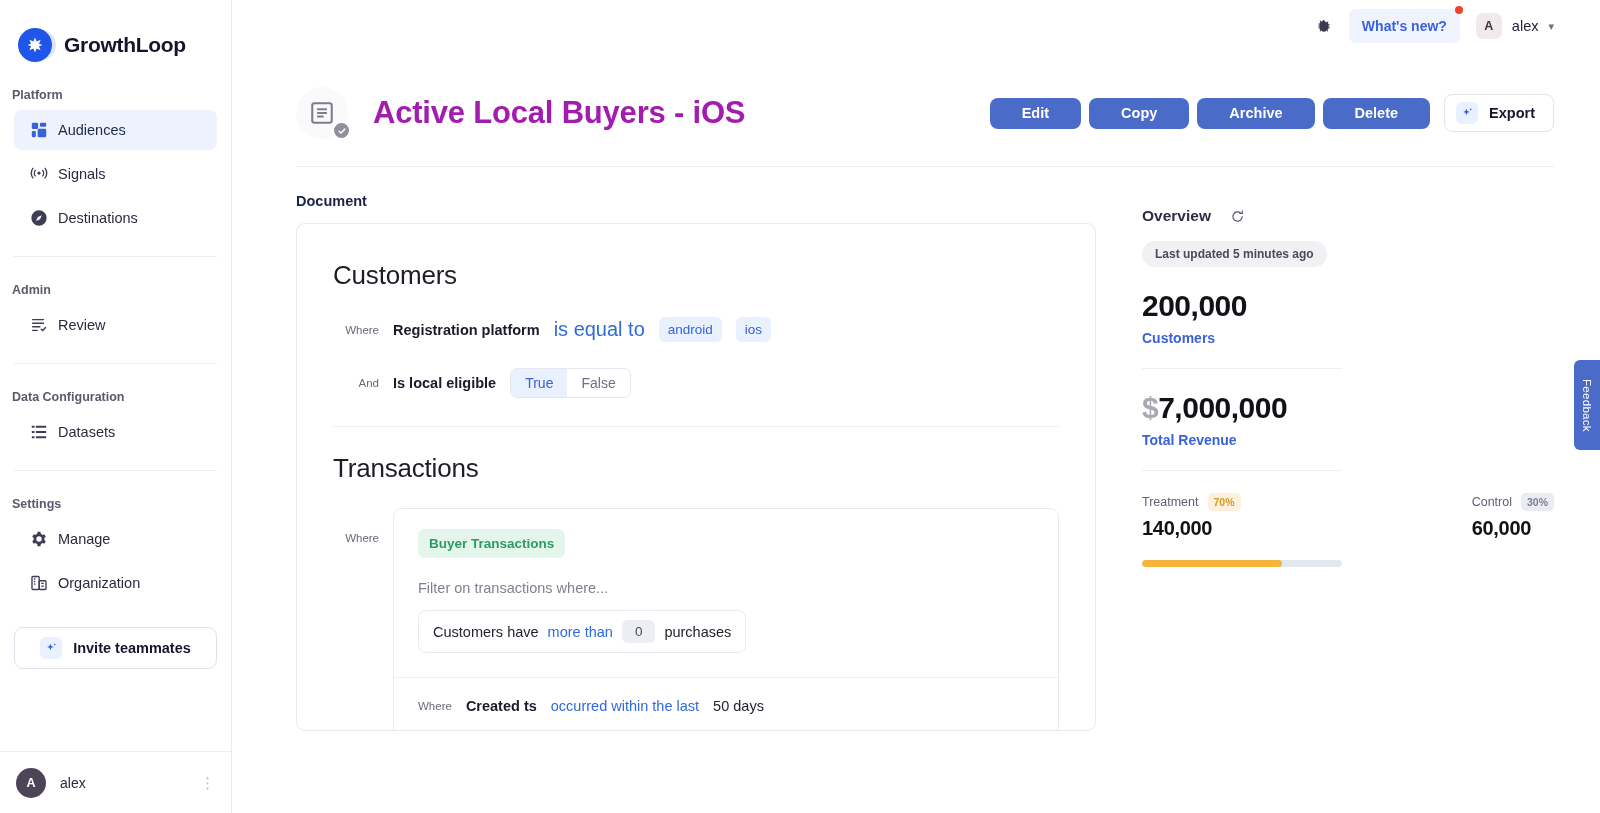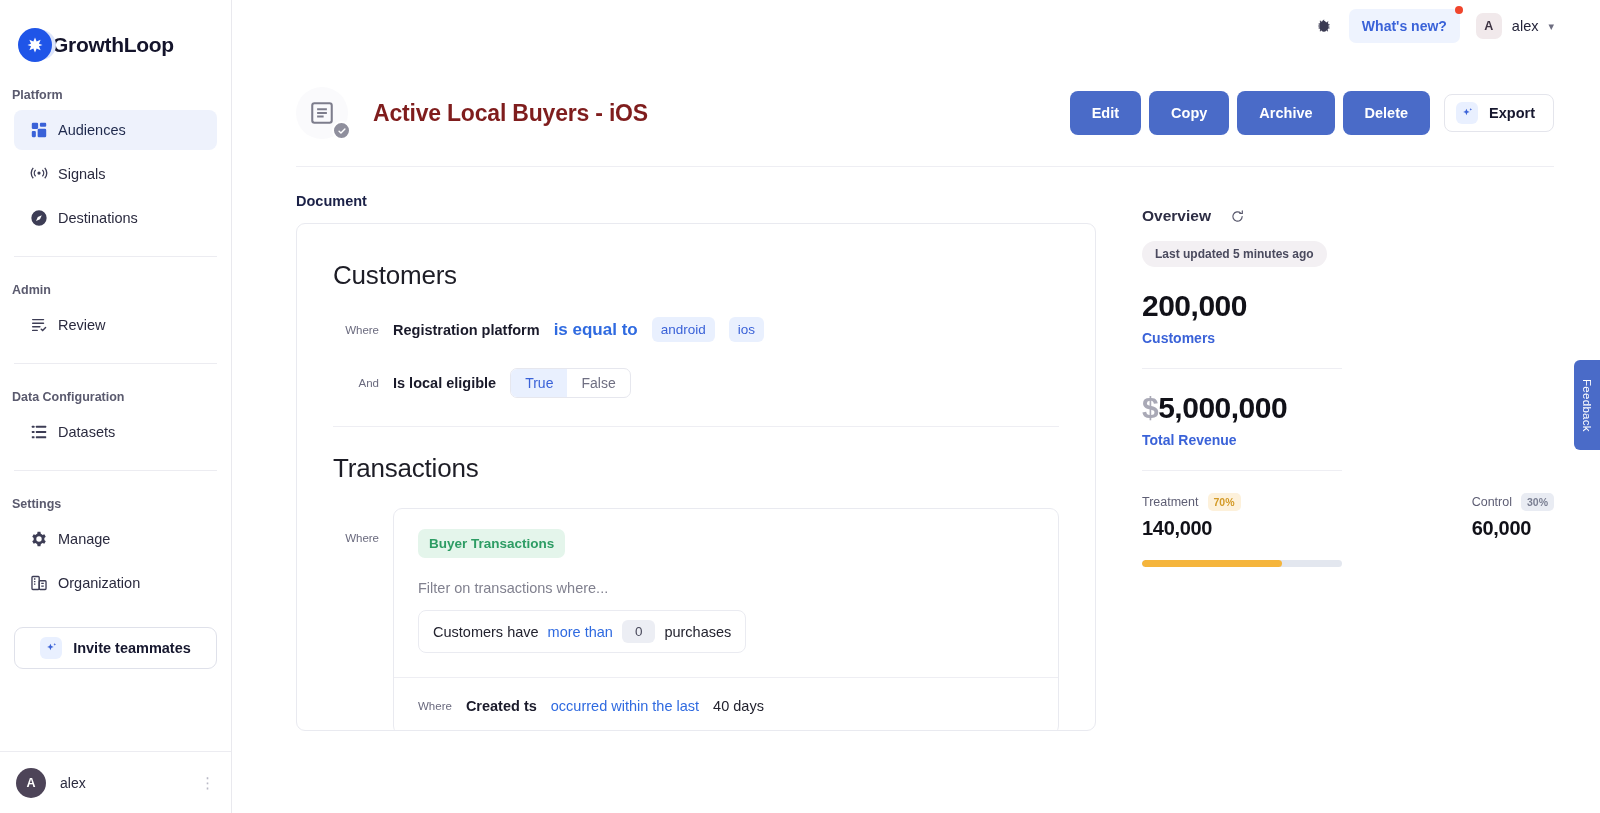--- a/index.html
+++ b/index.html
@@ -14,21 +14,21 @@
 
   
   .sidebar {
     width: 232px; height: 813px;
     border-right: 1px solid #e9e9ee;
     background: #fff;
     display: flex; flex-direction: column;
     position: relative;
     flex: 0 0 232px;
   }
-  .brand { display: flex; align-items: center; padding: 28px 0 0 18px; }
+  .brand { display: flex; align-items: center; gap: 12px; padding: 28px 0 0 18px; }
   .brand-mark {
     width: 34px; height: 34px; border-radius: 50%;
     background: #1f55e8; position: relative;
     display: flex; align-items: center; justify-content: center;
     box-shadow: 6px 0 0 -2px #dde5fb;
   }
   .brand-mark svg { width: 18px; height: 18px; }
   .brand-name { font-size: 21px; font-weight: 700; letter-spacing: -0.3px; color: #14142b; }
 
   .nav-section-label {
@@ -108,26 +108,26 @@
   .doc-badge .glyph {
     position: absolute; left: 13px; top: 13px; width: 26px; height: 26px;
     color: #7d7d8c;
   }
   .doc-badge .check {
     position: absolute; right: -3px; bottom: -1px; width: 19px; height: 19px;
     border-radius: 50%; background: #8f8f9d; border: 2px solid #fff;
     display: flex; align-items: center; justify-content: center;
   }
   .doc-badge .check svg { width: 10px; height: 10px; color: #fff; }
-  .page-title { font-size: 23px; font-weight: 700; color: #7f1d1d; margin-left: 25px; letter-spacing: -0.2px; }
+  .page-title { font-size: 31px; font-weight: 700; color: #a21caf; margin-left: 25px; letter-spacing: -0.2px; }
 
   .head-actions { margin-left: auto; display: flex; align-items: center; gap: 8px; }
   .btn-primary {
     background: #4a6bc8; color: #fff; border: none; border-radius: 8px;
-    height: 44px; padding: 0 22px; font-size: 14.5px; font-weight: 700;
+    height: 31px; padding: 0 32px; font-size: 14.5px; font-weight: 700;
     font-family: inherit; cursor: pointer;
   }
   .btn-ghost {
     background: #fff; border: 1px solid #e4e5ec; border-radius: 8px;
     height: 38px; padding: 0 18px 0 11px; display: flex; align-items: center; gap: 11px;
     font-size: 14.5px; font-weight: 700; color: #16172e; cursor: pointer;
     font-family: inherit; margin-left: 6px;
   }
 
   .head-rule { height: 1px; background: #eeeef3; margin: 27px 46px 0 64px; }
@@ -141,21 +141,21 @@
 
   .doc-card {
     border: 1px solid #e9eaf0; border-radius: 9px; background: #fff;
     padding: 36px 36px 28px 36px; height: 508px; overflow: hidden;
   }
   .entity-title { font-size: 26px; font-weight: 400; color: #1d1d26; letter-spacing: -0.2px; }
 
   .cond-row { display: flex; align-items: center; gap: 14px; margin-top: 26px; padding-left: 0; }
   .cond-kw { font-size: 11.5px; color: #6a6a7e; width: 46px; text-align: right; flex: 0 0 46px; }
   .cond-field { font-size: 14.5px; font-weight: 700; color: #1a1a2a; }
-  .cond-op { font-size: 17px; color: #2f6ae0; font-weight: bold; }
+  .cond-op { font-size: 20px; color: #2f6ae0; }
   .pill-blue {
     background: #e9f0fe; color: #3a62d8; font-size: 13.5px;
     border-radius: 6px; padding: 5px 9px;
   }
   .toggle-grp {
     display: inline-flex; border: 1px solid #e6e7ee; border-radius: 7px; overflow: hidden;
   }
   .toggle-grp span { font-size: 14px; padding: 6px 14px; cursor: pointer; }
   .toggle-grp .on { background: #e9f0fe; color: #3a62d8; }
   .toggle-grp .off { color: #6f6f82; }
@@ -432,21 +432,21 @@
                   <span>Customers have</span>
                   <span class="op">more than</span>
                   <span class="num-box">0</span>
                   <span>purchases</span>
                 </div>
               </div>
               <div class="txn-card-foot">
                 <span class="kw">Where</span>
                 <span class="fld">Created ts</span>
                 <span class="op">occurred within the last</span>
-                <span class="val">40 days</span>
+                <span class="val">50 days</span>
               </div>
             </div>
           </div>
         </div>
       </div>
 
       <div class="col-right">
         <div class="ov-head">
           <span class="ov-title">Overview</span>
           <span class="refresh">
@@ -460,21 +460,21 @@
         <div class="ov-chip">Last updated 5 minutes ago</div>
 
         <div class="ov-big">
           <span>200,000</span>
         </div>
         <div class="ov-sub">Customers</div>
 
         <div class="ov-rule"></div>
 
         <div class="ov-big">
-          <span class="cur">$</span><span>5,000,000</span>
+          <span class="cur">$</span><span>7,000,000</span>
         </div>
         <div class="ov-sub">Total Revenue</div>
 
         <div class="ov-rule"></div>
 
         <div class="tc-row">
           <div>
             <div class="tc-head">
               <span class="tc-label">Treatment</span>
               <span class="badge-warm">70%</span>

